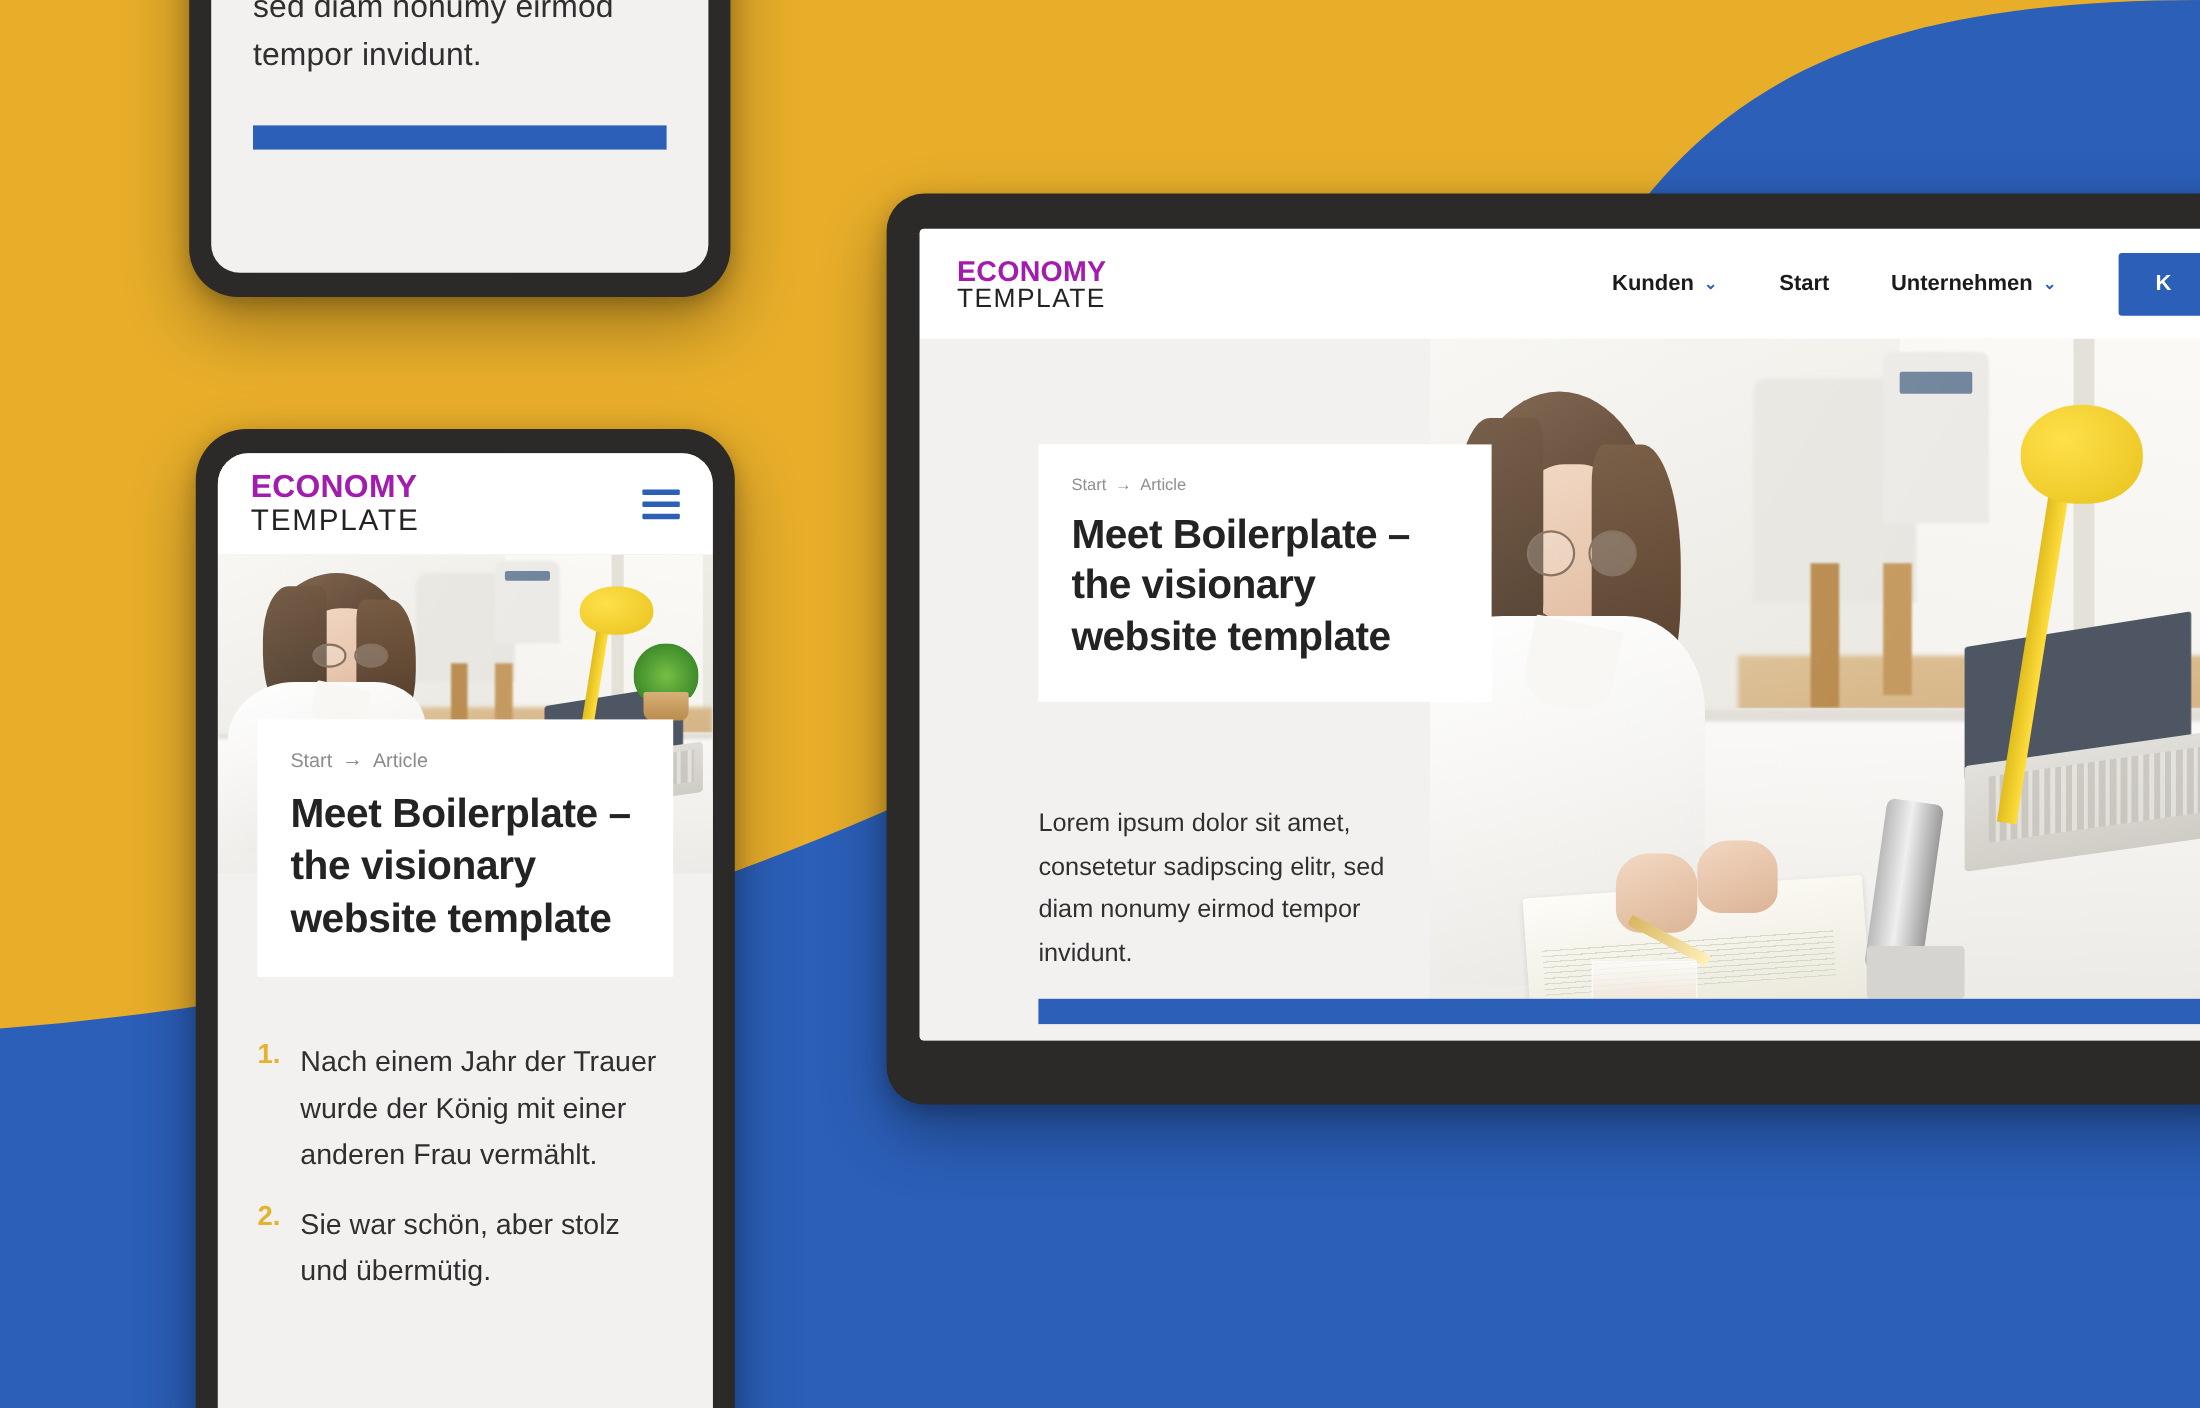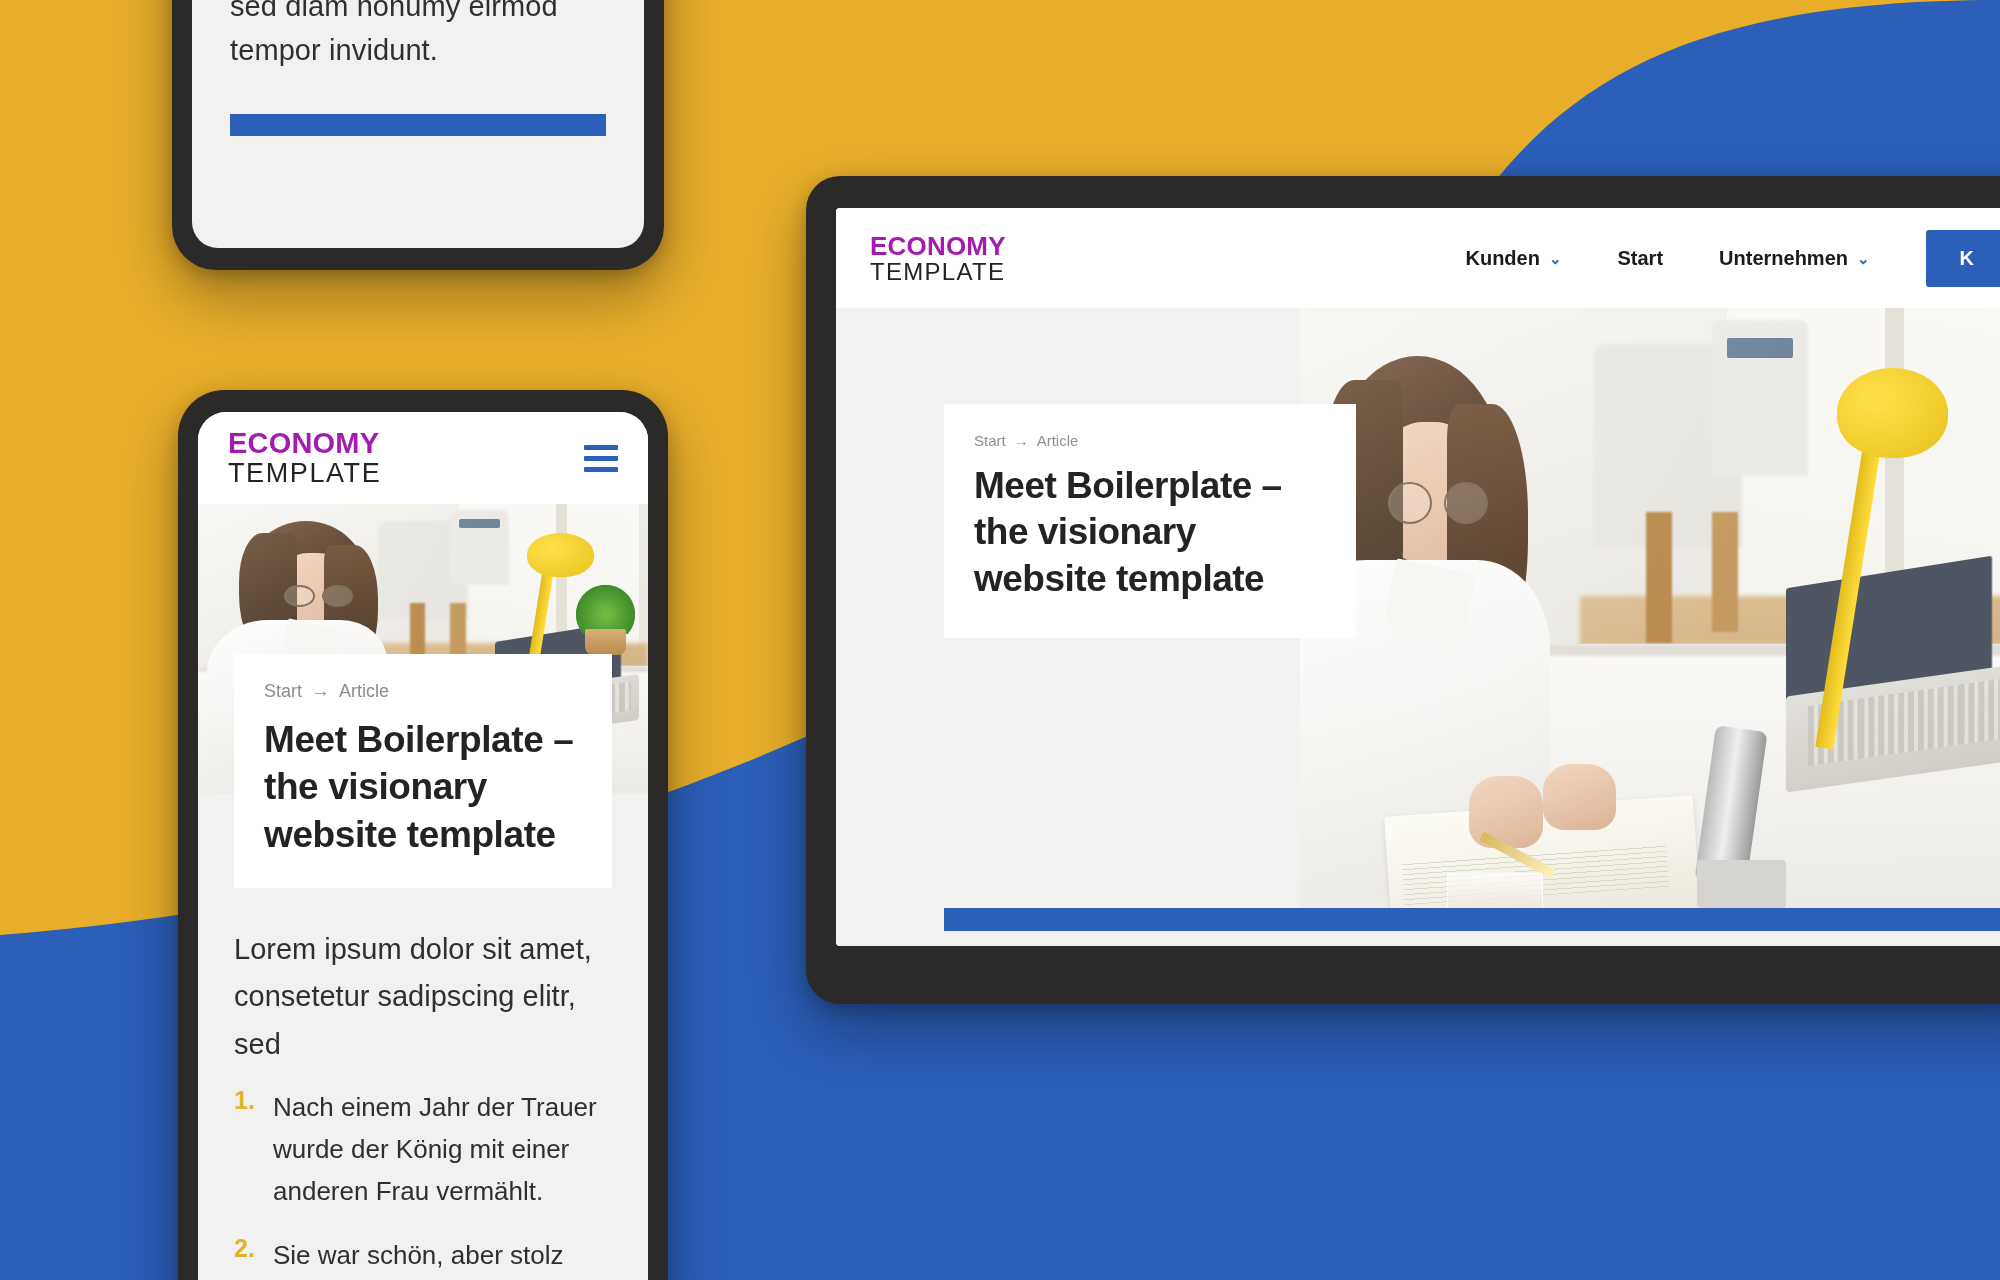--- a/index.html
+++ b/index.html
@@ -299,21 +299,20 @@
     <div class="pm-headcard">
       <div class="crumb">
         <span>Start</span>
         <span class="arr">→</span>
         <span>Article</span>
       </div>
       <h1 class="pm-h1">Meet Boilerplate – the visionary website template</h1>
     </div>
 
     <div class="pm-body">
-      <p class="pm-p">Lorem ipsum dolor sit amet, consetetur sadipscing elitr, sed</p>
       <ol class="pm-list">
         <li>
           <span class="num">1.</span>
           <span class="txt">Nach einem Jahr der Trauer wurde der König mit einer anderen Frau vermählt.</span>
         </li>
         <li>
           <span class="num">2.</span>
           <span class="txt">Sie war schön, aber stolz und übermütig.</span>
         </li>
 
@@ -389,18 +388,19 @@
 
       <div class="lp-headcard">
         <div class="lp-crumb">
           <span>Start</span>
           <span>→</span>
           <span>Article</span>
         </div>
         <h1 class="lp-h1">Meet Boilerplate – the visionary website template</h1>
       </div>
 
+      <p class="lp-p">Lorem ipsum dolor sit amet, consetetur sadipscing elitr, sed diam nonumy eirmod tempor invidunt.</p>
 
       <div class="lp-bar"></div>
     </div>
 
   </div>
 </div>
 
 </body></html>

